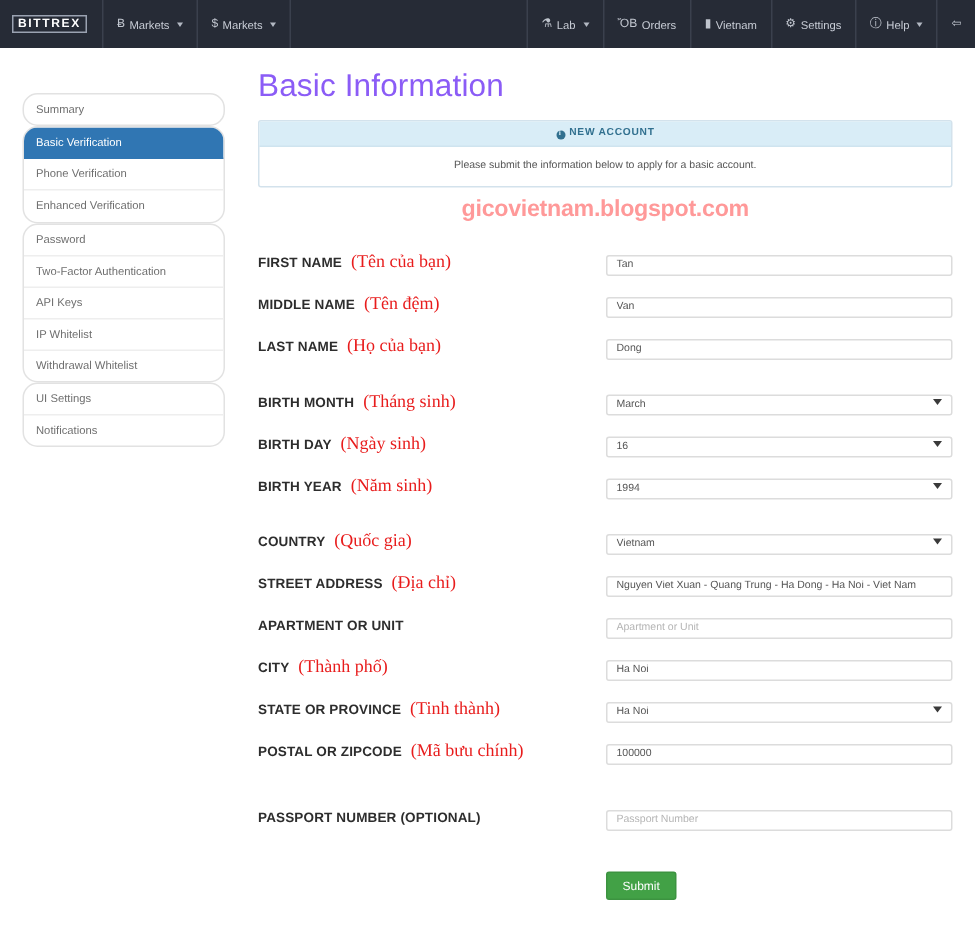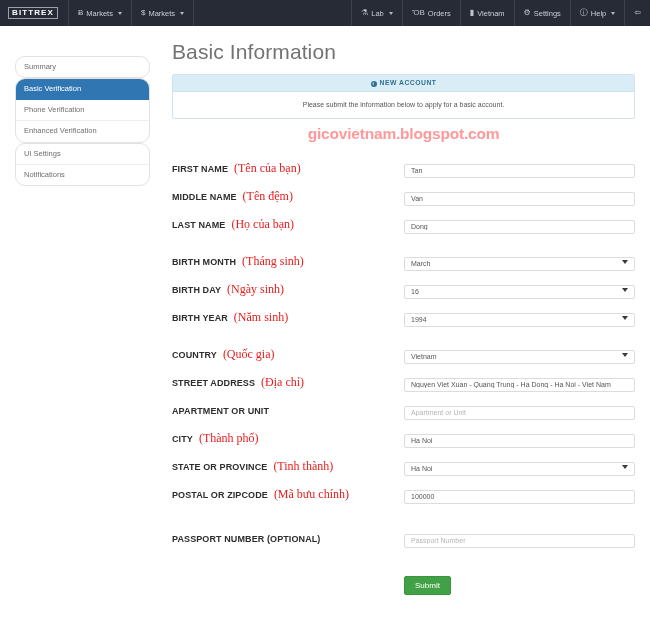--- a/index.html
+++ b/index.html
@@ -6,21 +6,21 @@
   html, body {
     margin: 0; padding: 0;
     width: 650px; height: 617px;
     background: #ffffff;
     font-family: "Liberation Sans", sans-serif;
     overflow: hidden;
   }
 
   
   .navbar {
-    height: 26px;
+    height: 32px;
     background: #262b36;
     display: flex;
     align-items: stretch;
     color: #c8cdd6;
     font-size: 7.5px;
     position: relative;
   }
   .brand {
     display: flex; align-items: center;
     padding: 0 10px 0 8px;
@@ -82,21 +82,21 @@
     background: #3076b3;
     color: #ffffff;
     border-bottom-color: #3076b3;
   }
 
   
   .main { flex: 1; padding-left: 22px; position: relative; }
   .page-title {
     font-size: 21px;
     font-weight: normal;
-    color: #737373;
+    color: #8b5cf6;
     margin: 4px 0 10px 0;
     letter-spacing: .1px;
   }
 
   .panel {
     border: 1px solid #d3e2ec;
     border-radius: 2px;
     background: #fff;
     margin-bottom: 4px;
   }
@@ -269,20 +269,27 @@
   <div class="sidebar">
       <div class="side-group">
         <div class="side-item">Summary</div>
       </div>
       <div class="side-group">
         <div class="side-item active">Basic Verification</div>
         <div class="side-item">Phone Verification</div>
         <div class="side-item">Enhanced Verification</div>
       </div>
       <div class="side-group">
+        <div class="side-item">Password</div>
+        <div class="side-item">Two-Factor Authentication</div>
+        <div class="side-item">API Keys</div>
+        <div class="side-item">IP Whitelist</div>
+        <div class="side-item">Withdrawal Whitelist</div>
+      </div>
+      <div class="side-group">
         <div class="side-item">UI Settings</div>
         <div class="side-item">Notifications</div>
       </div>
     </div>
 
   <div class="main">
     <h1 class="page-title">Basic Information</h1>
 
     <div class="panel">
       <div class="panel-head">

